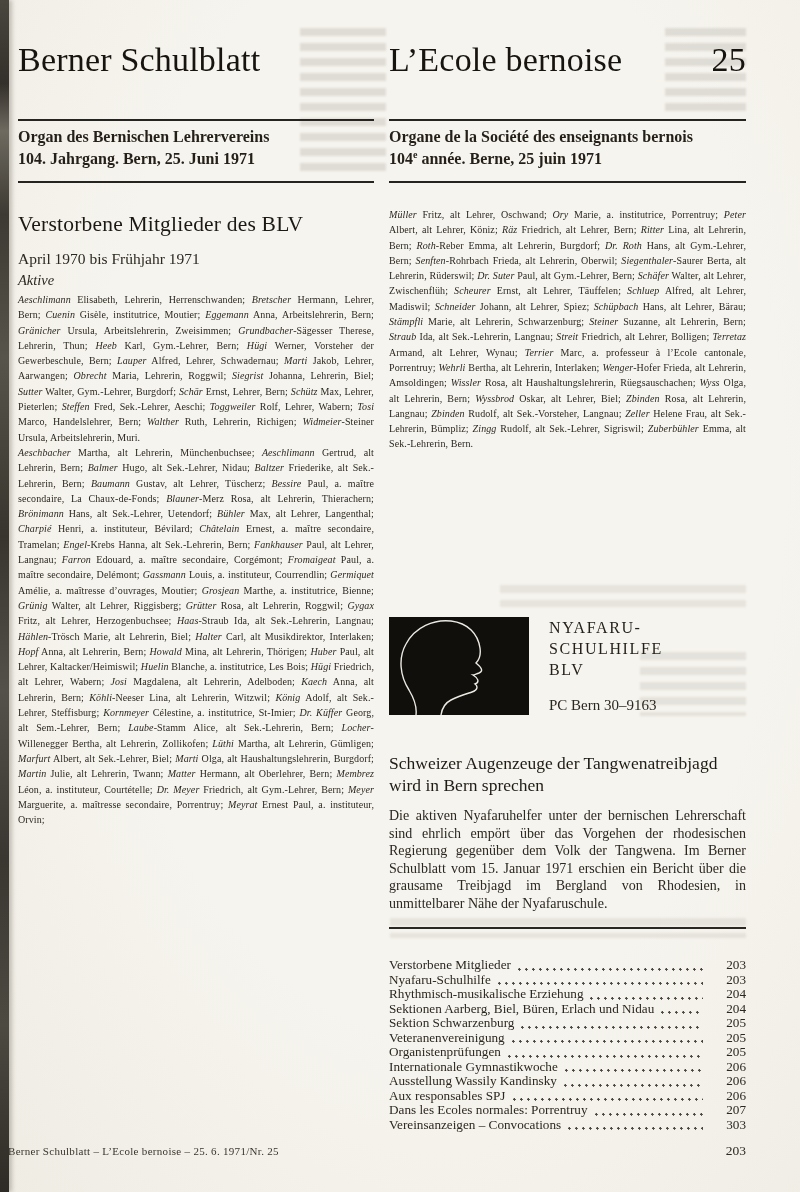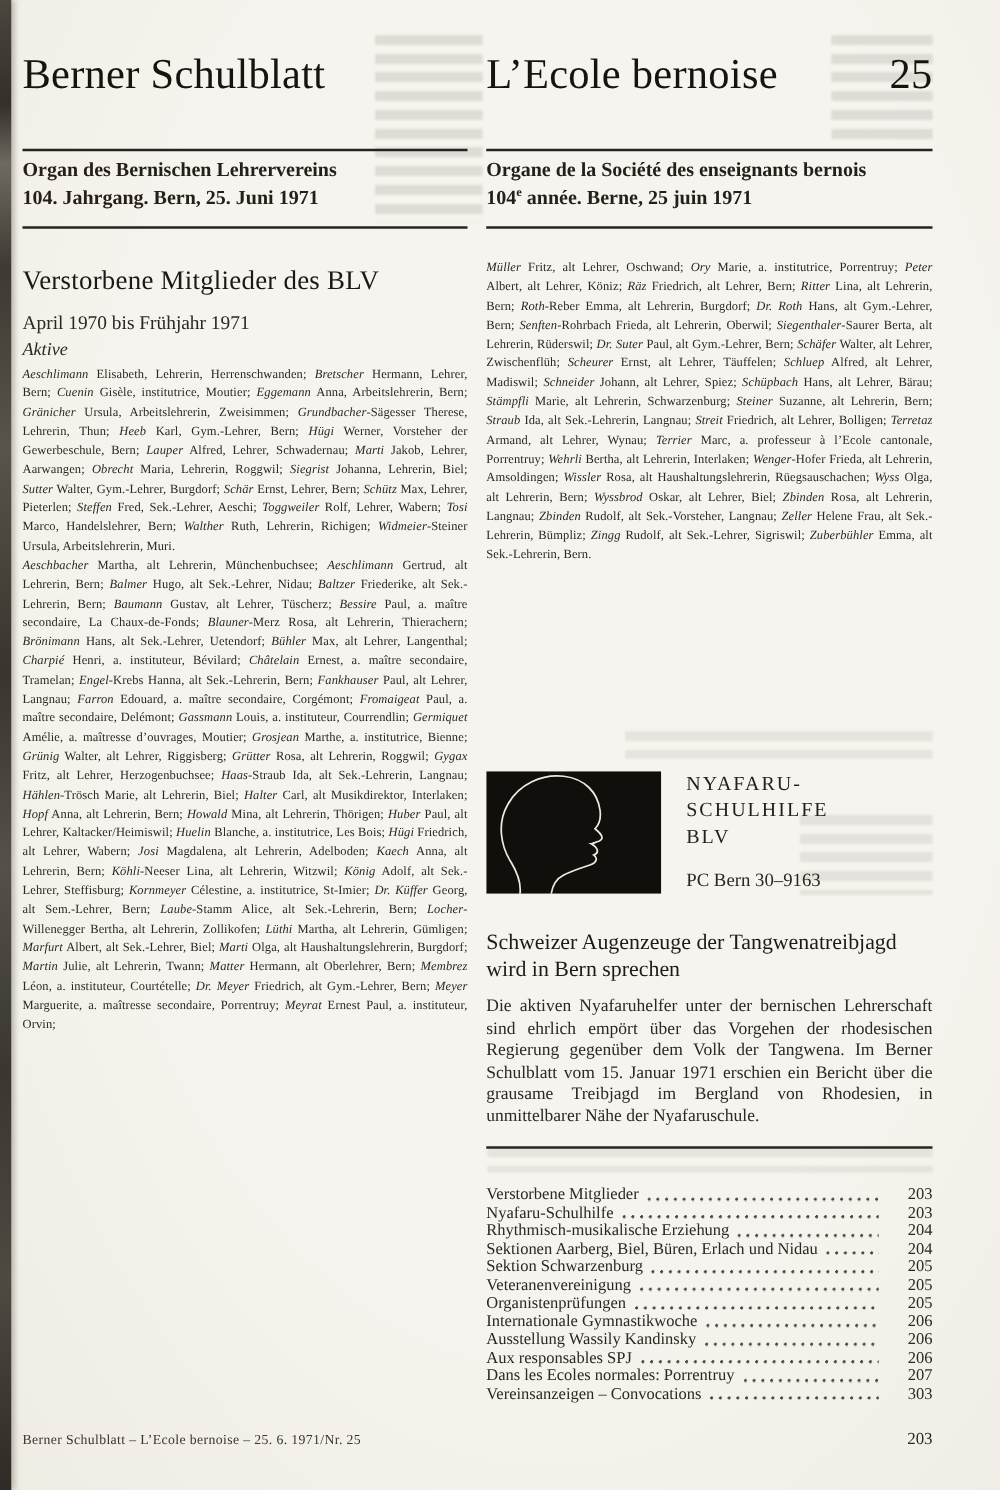--- a/index.html
+++ b/index.html
@@ -51,32 +51,32 @@
   }
   .names i { font-style:italic; }
   .passive-cont { height:410px; overflow:hidden; margin-top:2px; }
 
   .nyafaru { display:flex; }
   .nyafaru-img { width:140px; height:98px; display:block; }
   .nyafaru-text { margin-left:20px; flex:1; display:flex; flex-direction:column; }
   .nyafaru-title { font-size:16px; line-height:21px; letter-spacing:1.6px; color:#241f19; }
   .nyafaru-account { margin-top:auto; font-size:15px; margin-bottom:1px; }
 
-  .article-h { margin-top:28px; font-size:17.5px; line-height:21.5px; color:#1e1a14; }
+  .article-h { margin-top:38px; font-size:17.5px; line-height:21.5px; color:#1e1a14; }
   .article-text { margin-top:11px; font-size:14px; line-height:17.6px; text-align:justify; height:108px; overflow:hidden; }
   .toc-rule { margin-top:12px; border-top:2px solid #2a2722; height:0; }
   .toc { margin-top:29px; }
   .toc-row { display:flex; align-items:baseline; font-size:13.2px; height:14.5px; line-height:14.5px; color:#2b2721; }
   .toc-label { white-space:nowrap; }
   .toc-dots { flex:1; align-self:stretch; margin:0 5px 0 7px;
     background-image: radial-gradient(circle at 1.4px 1.4px, #4a463f 1.05px, rgba(0,0,0,0) 1.4px);
     background-size:7px 3px; background-repeat:repeat-x; background-position:left bottom 2px; }
   .toc-page { width:30px; text-align:right; margin-left:8px; }
 
-  .footer { position:absolute; left:18px; right:54px; top:1143px; display:flex; justify-content:space-between; align-items:baseline; }
+  .footer { position:absolute; left:8px; right:54px; top:1143px; display:flex; justify-content:space-between; align-items:baseline; }
   .imprint { font-size:11px; letter-spacing:0.3px; color:#3a352d; }
   .folio { font-size:13.5px; color:#2b2721; }
 </style>
 </head>
 <body>
 
 <div class="page">
 
   <div class="edge-strip"></div>
 

